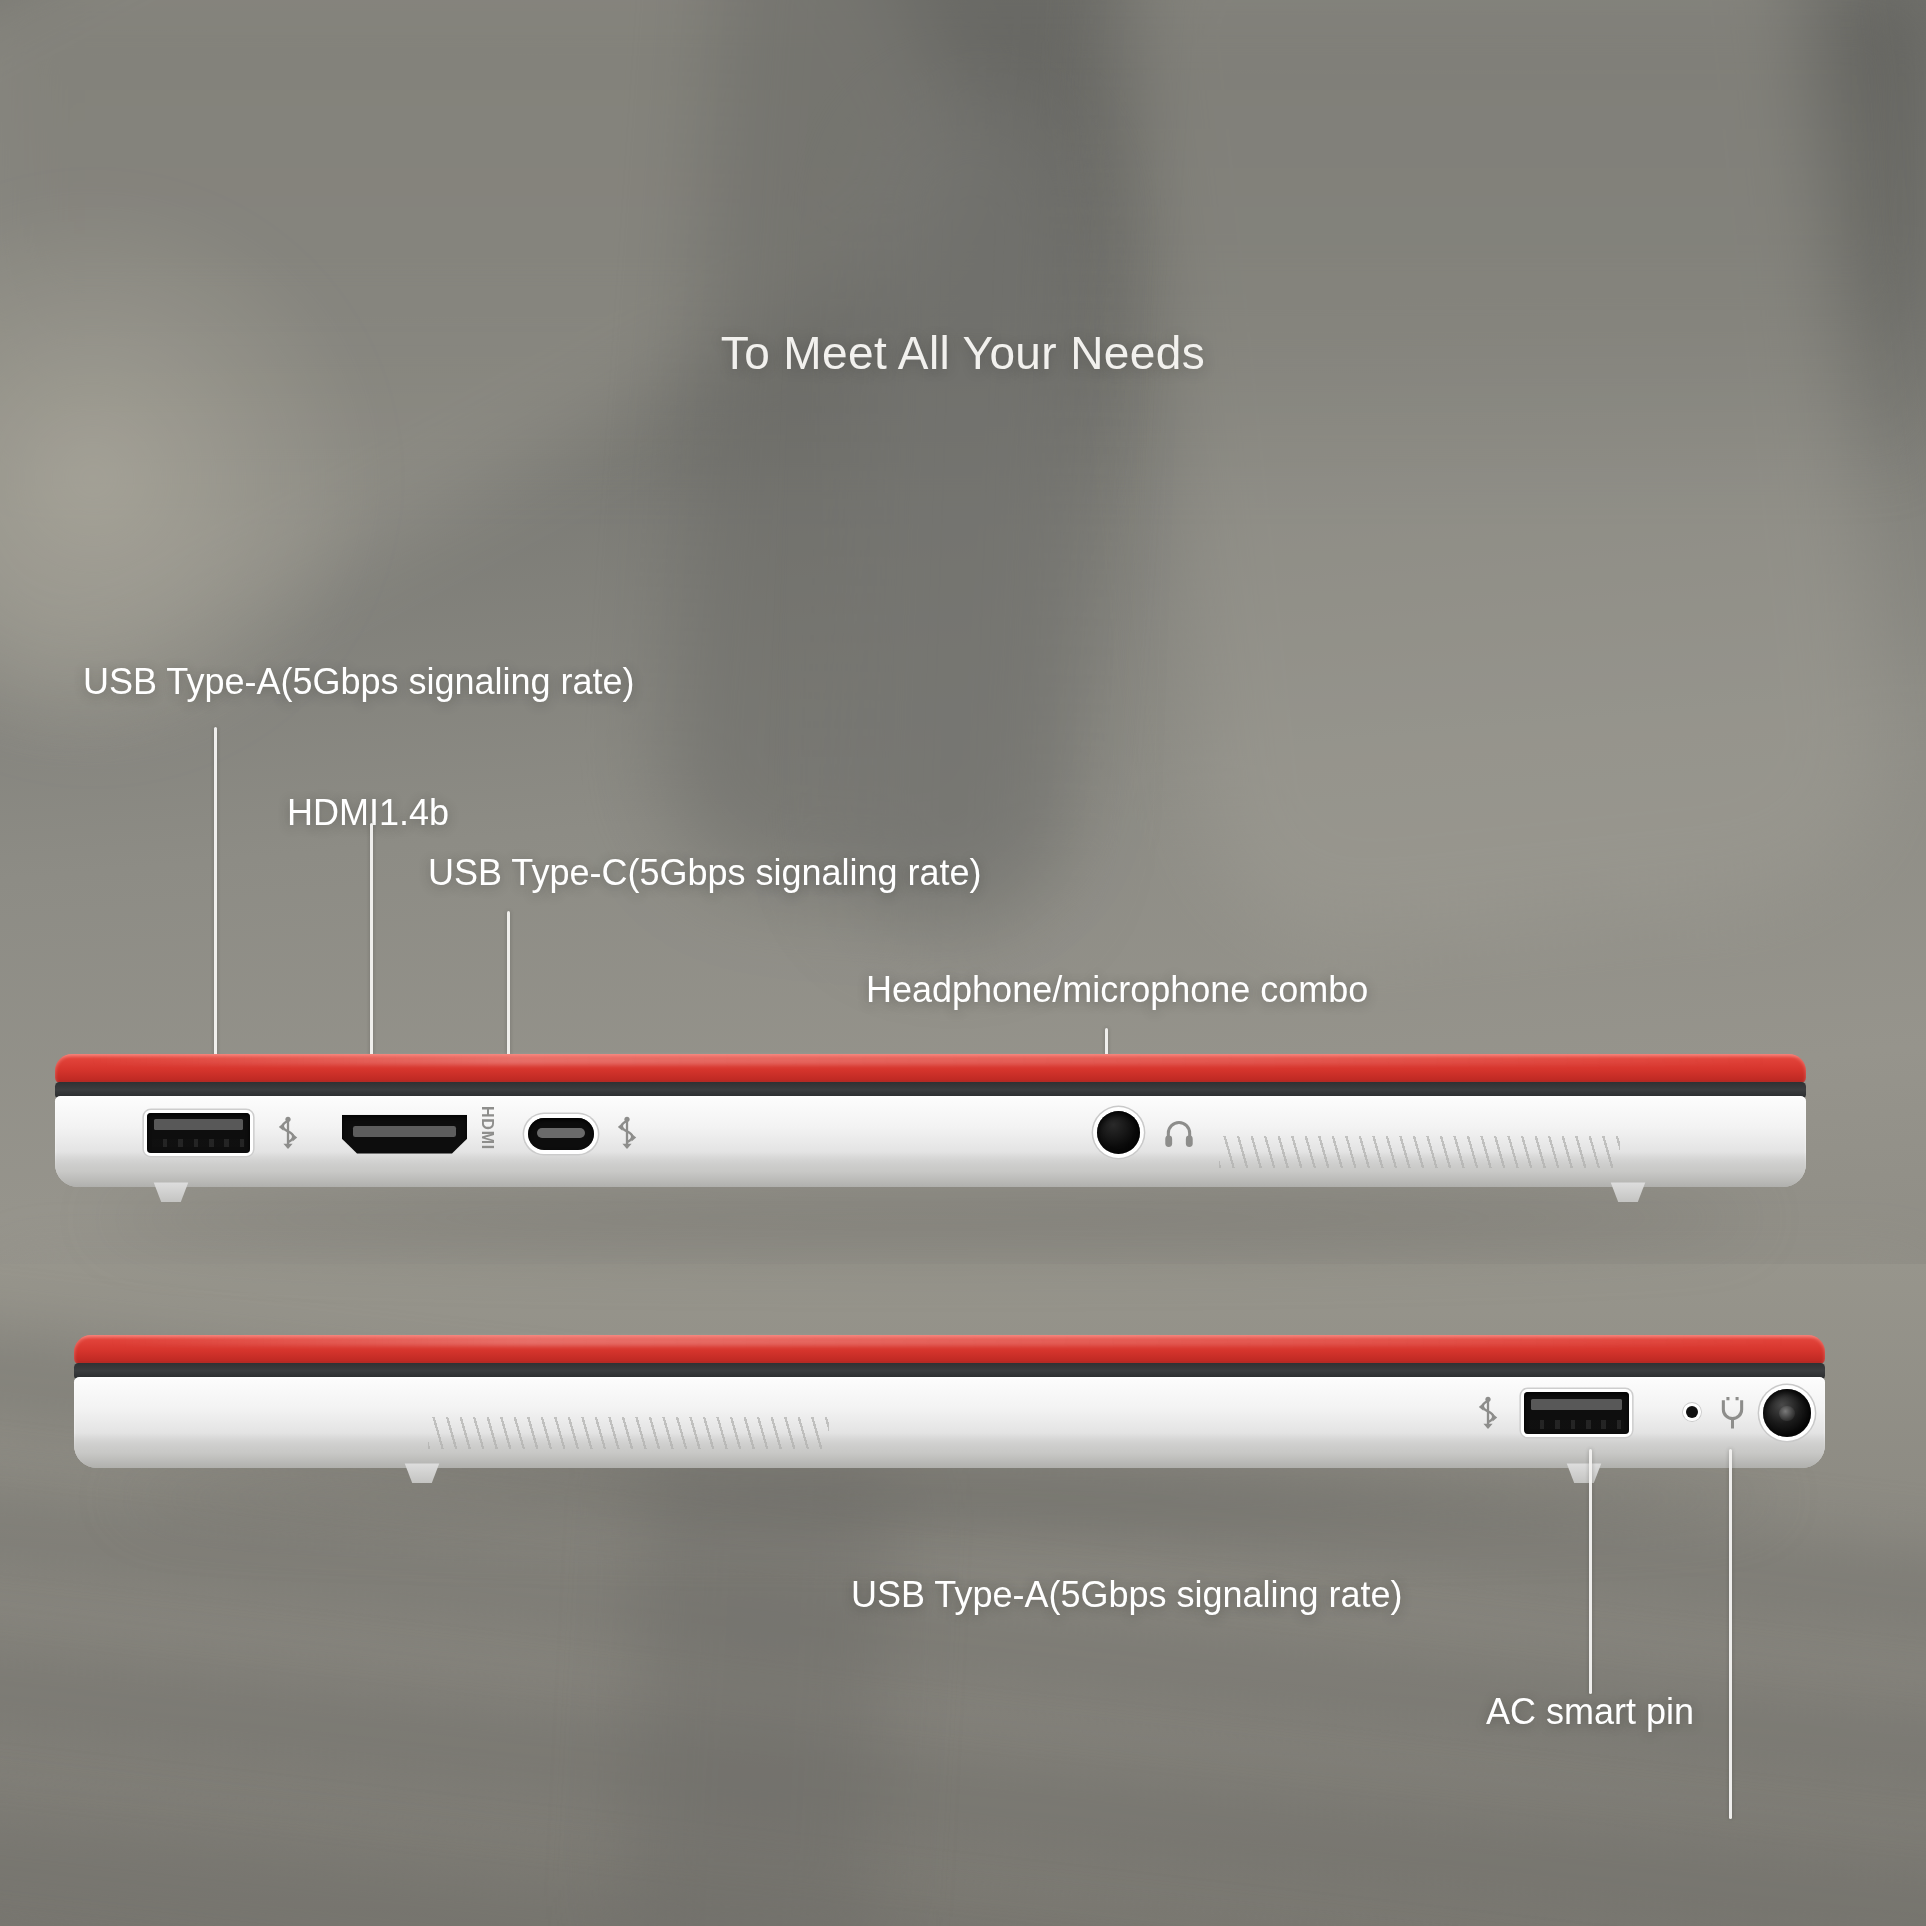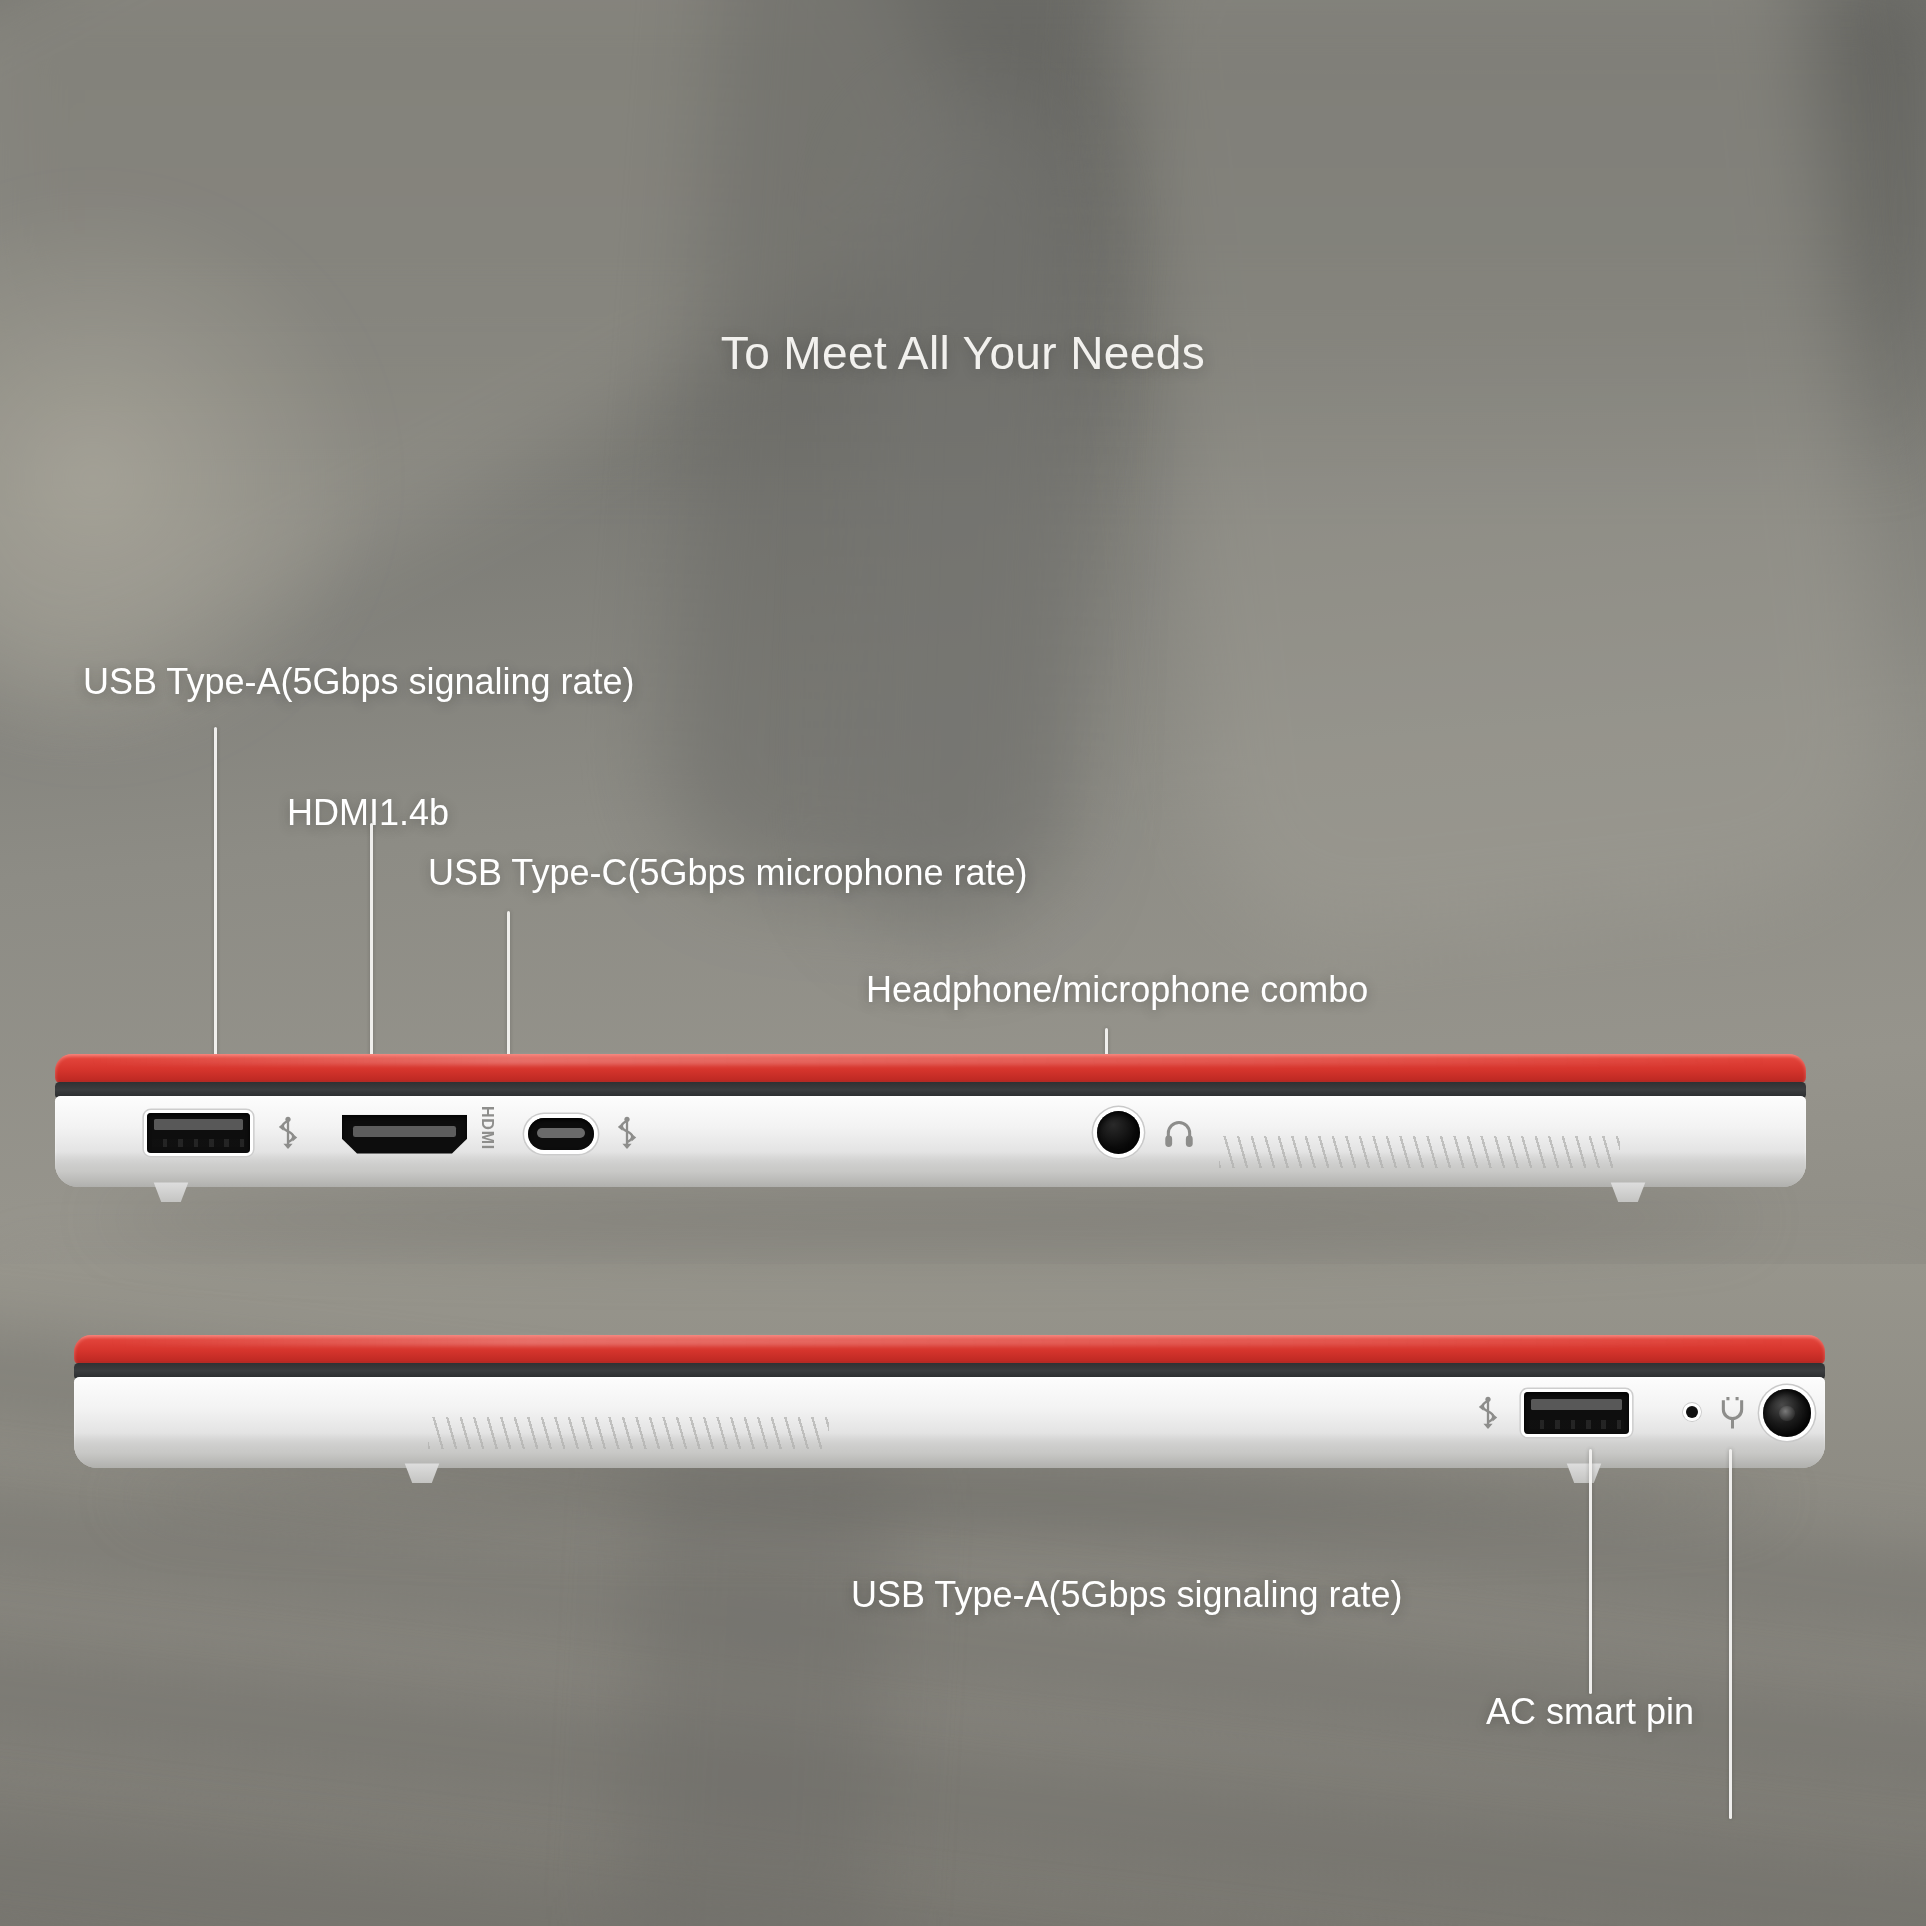--- a/index.html
+++ b/index.html
@@ -132,21 +132,21 @@
   <div class="fcol"></div>
 
   <div class="subtitle">To Meet All Your Needs</div>
 
   <div class="lbl" style="left:83px;top:664px;">USB Type-A(5Gbps signaling rate)</div>
   <div class="leader" style="left:214px;top:727px;height:401px;"></div>
 
   <div class="lbl" style="left:287px;top:795px;text-align:center;">HDMI1.4b</div>
   <div class="leader" style="left:370px;top:823px;height:308px;"></div>
 
-  <div class="lbl" style="left:428px;top:855px;">USB Type-C(5Gbps microphone rate)</div>
+  <div class="lbl" style="left:428px;top:855px;">USB Type-C(5Gbps signaling rate)</div>
   <div class="leader" style="left:507px;top:911px;height:223px;"></div>
 
   <div class="lbl" style="left:866px;top:972px;">Headphone/microphone combo</div>
   <div class="leader" style="left:1105px;top:1028px;height:111px;"></div>
 
   <div class="laptop" style="left:55px;top:1054px;width:1751px;height:154px;">
 
     <div class="ldrop" style="left:46px;top:137px;width:1657px;height:54px;"></div>
 
     <div class="lid">

